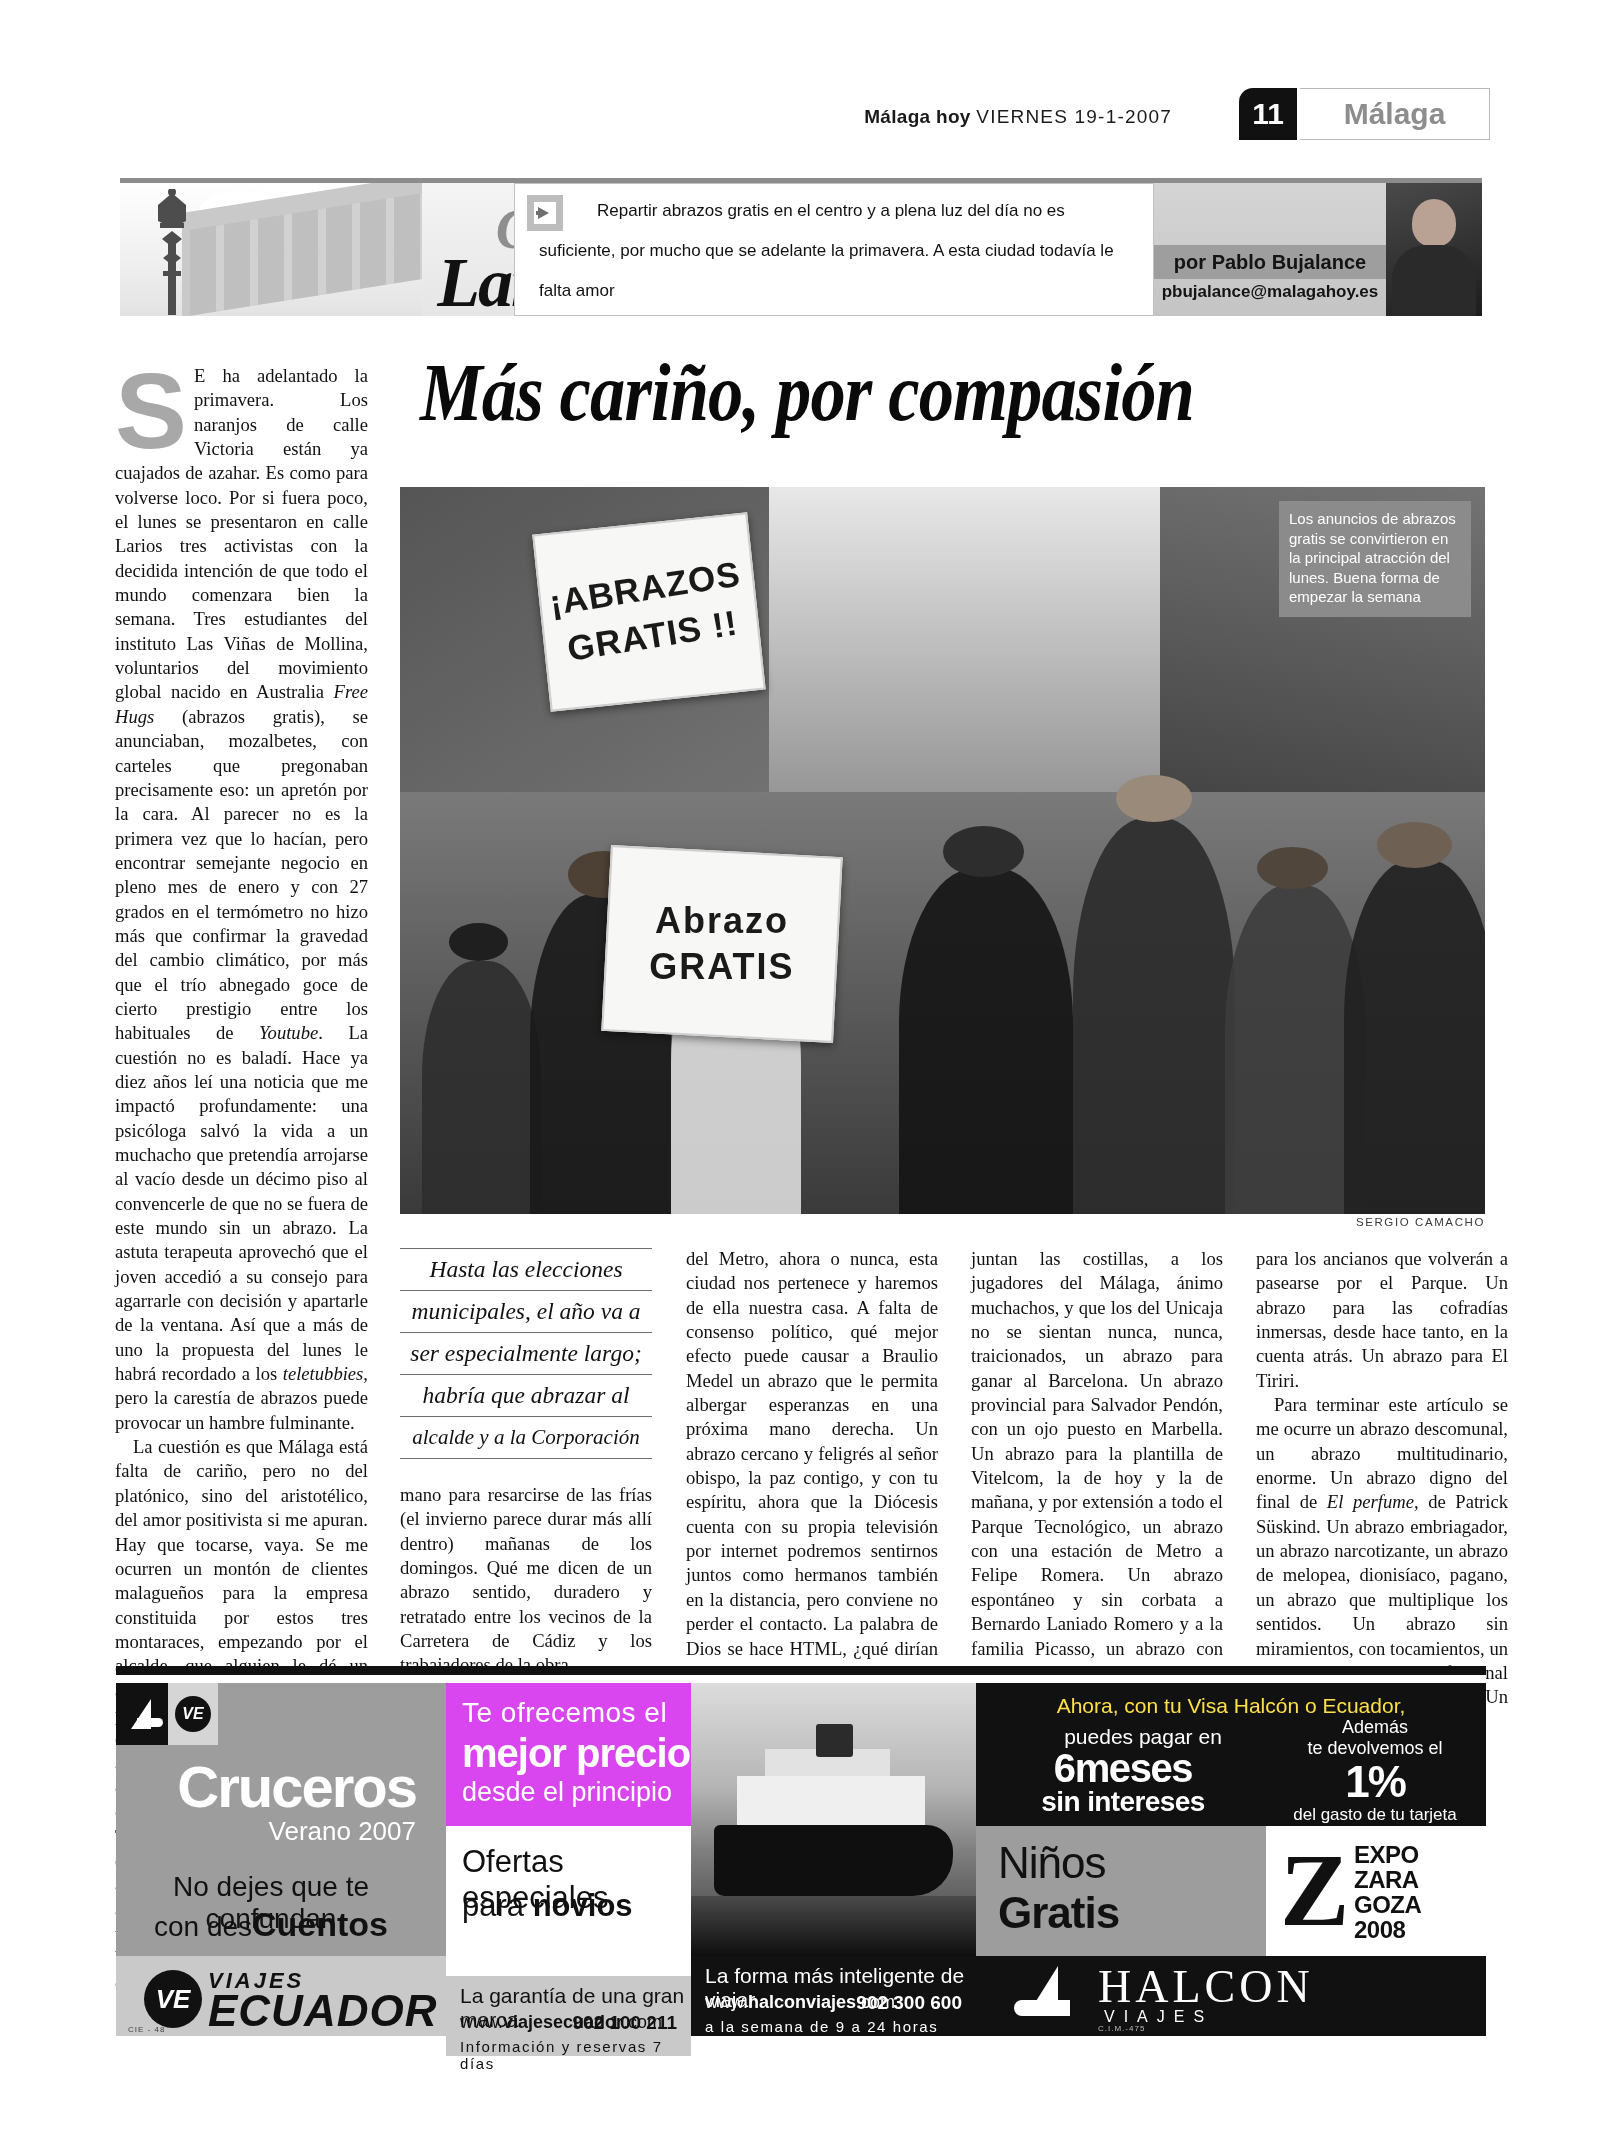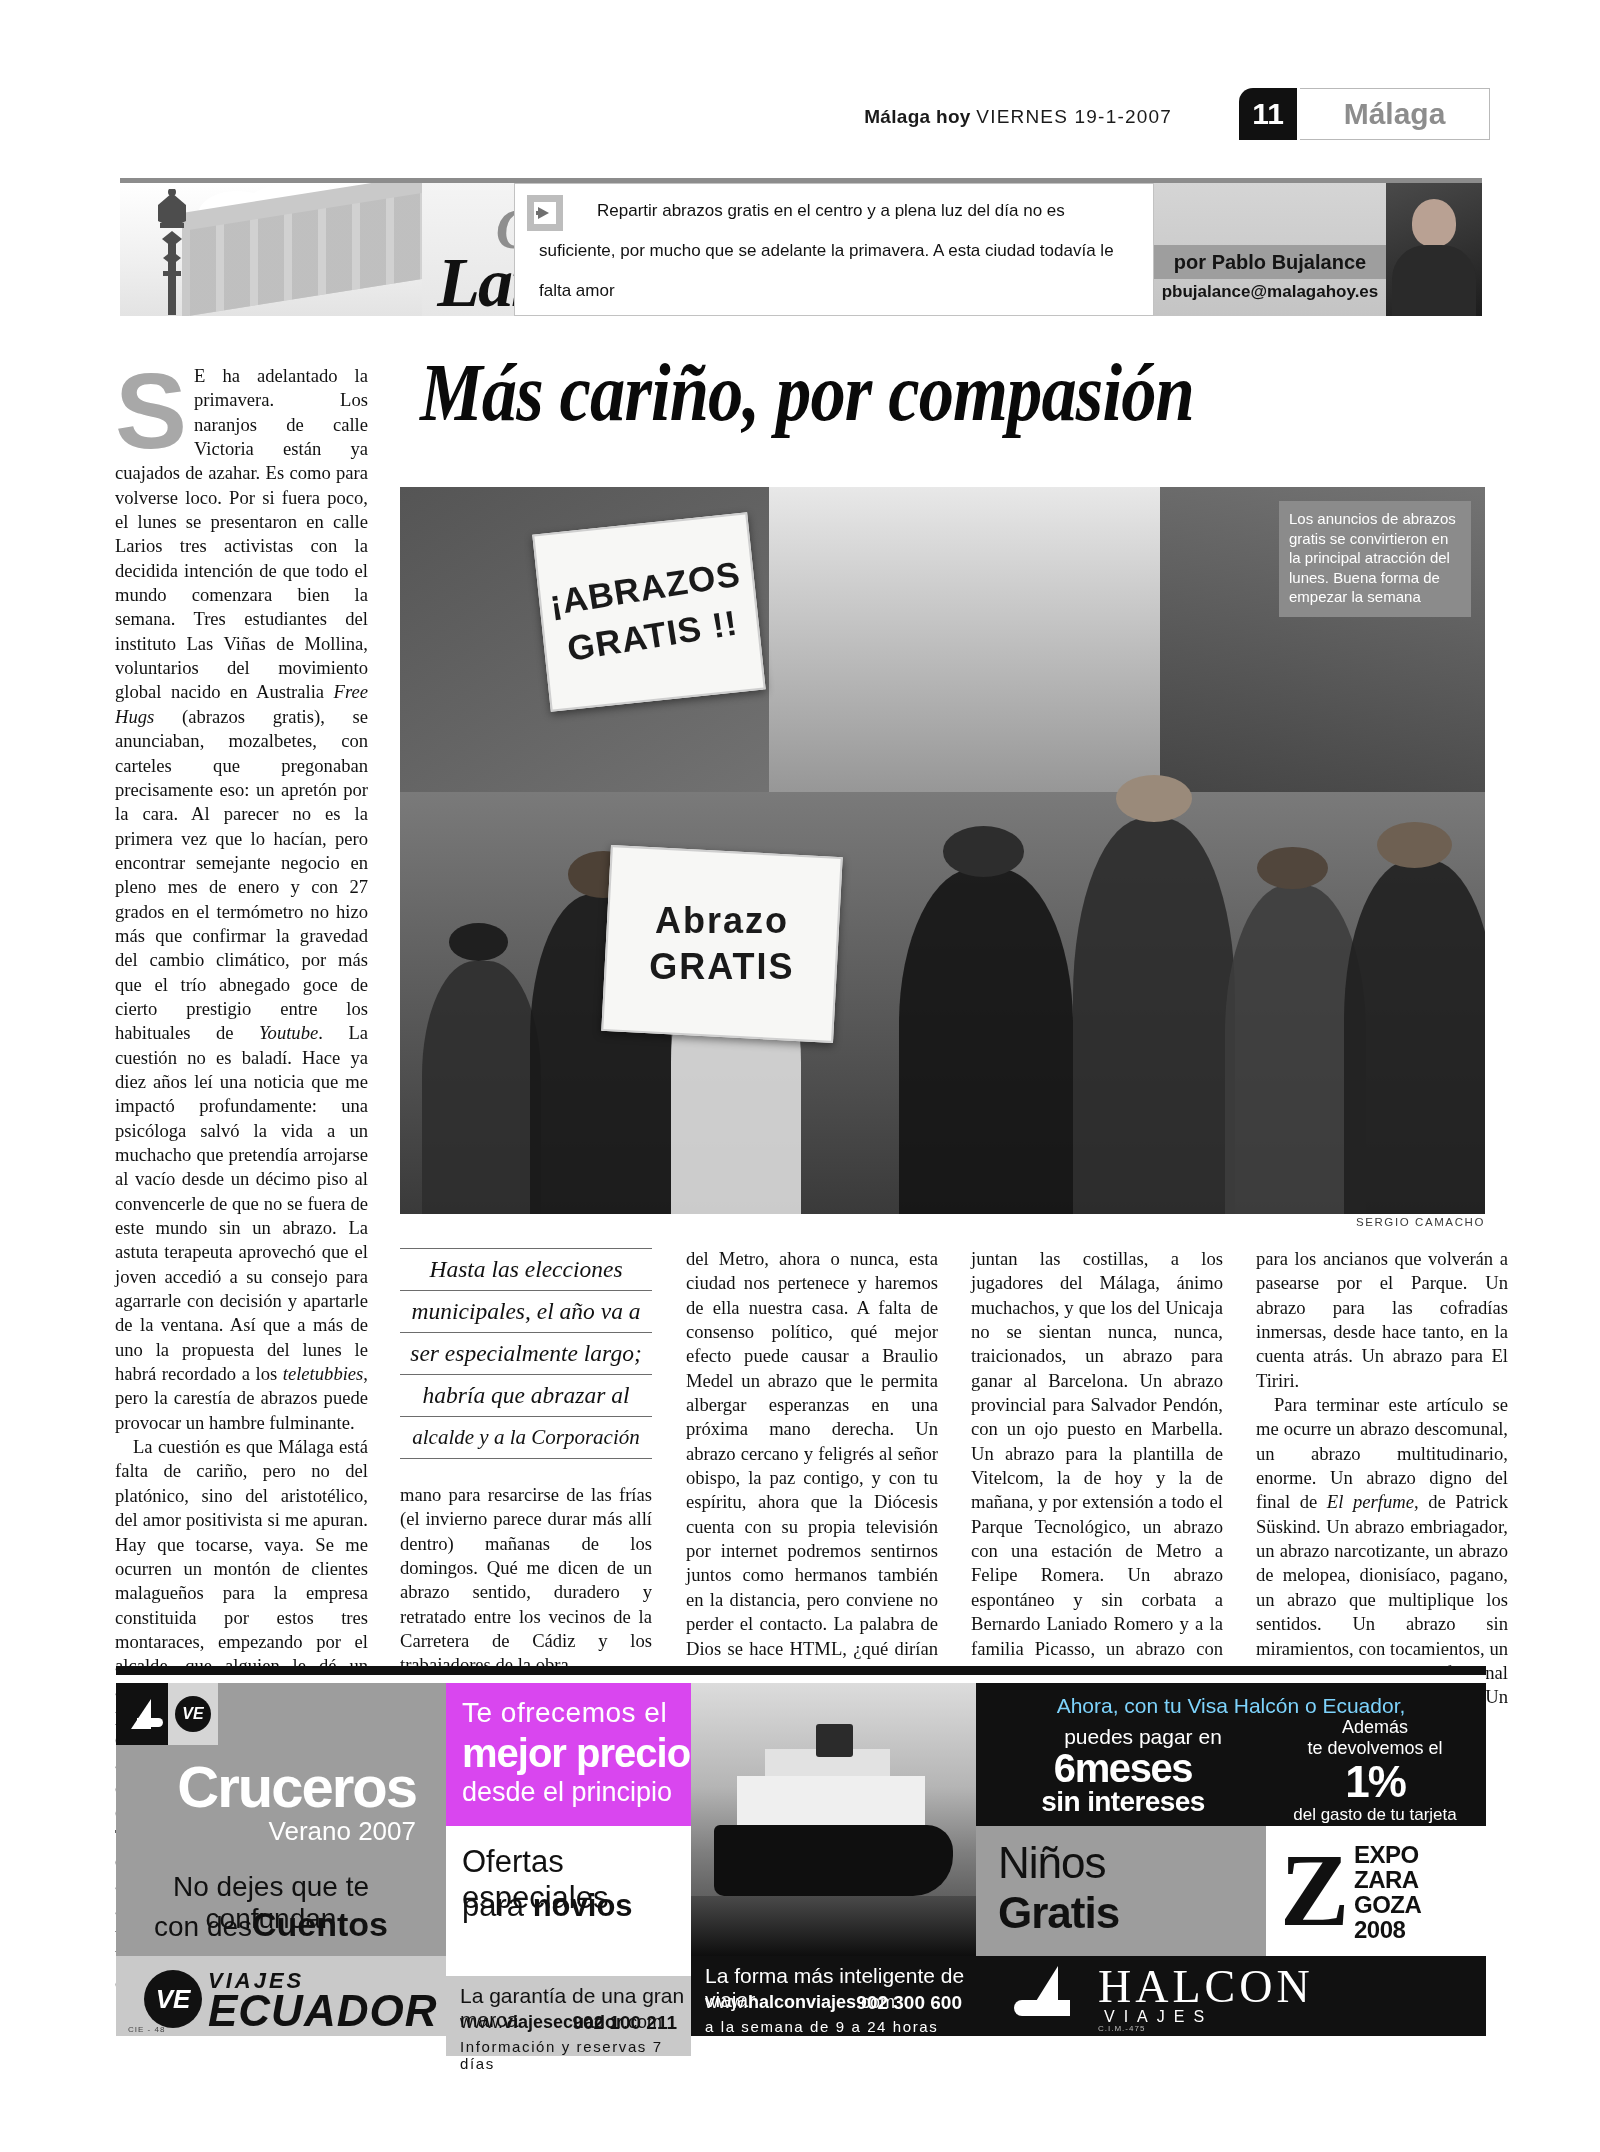--- a/index.html
+++ b/index.html
@@ -178,21 +178,21 @@
     background:linear-gradient(180deg,#dcdcdc 0%,#b5b5b5 38%,#7e7e7e 62%,#3a3a3a 100%);}
   .ship-hull{position:absolute;left:8%;top:52%;width:84%;height:26%;background:#0f0f0f;
     border-radius:6px 26px 40px 10px;}
   .ship-deck{position:absolute;left:16%;top:34%;width:66%;height:20%;background:#efefef;}
   .ship-deck2{position:absolute;left:26%;top:24%;width:44%;height:12%;background:#e2e2e2;}
   .ship-fun{position:absolute;left:44%;top:15%;width:13%;height:12%;background:#2b2b2b;border-radius:3px;}
   .ship-wake{position:absolute;left:0;top:78%;width:100%;height:22%;
     background:linear-gradient(180deg,#4a4a4a,#0e0e0e);}
   .c-halcontxt{left:575px;top:273px;width:285px;height:80px;background:#111;}
   .c-ahora{left:860px;top:0;width:510px;height:143px;background:#111;}
-  .ahora-top{position:absolute;left:0;top:11px;width:510px;text-align:center;color:#7dd3fc;
+  .ahora-top{position:absolute;left:0;top:11px;width:510px;text-align:center;color:#fde047;
     font-family:"Liberation Sans",sans-serif;font-size:21px;}
   .ahora-l{position:absolute;left:22px;top:42px;width:250px;color:#fff;}
   .ahora-l .s1{font-family:"Liberation Sans",sans-serif;font-size:21px;text-align:center;
     padding-left:40px;}
   .ahora-l .s2{font-family:"Liberation Sans",sans-serif;font-weight:bold;font-size:40px;
     letter-spacing:-1.4px;line-height:38px;text-align:center;}
   .ahora-l .s3{font-family:"Liberation Sans",sans-serif;font-weight:bold;font-size:28px;
     letter-spacing:-.6px;line-height:30px;text-align:center;}
   .ahora-r{position:absolute;left:300px;top:34px;width:198px;color:#fff;text-align:center;}
   .ahora-r .s1{font-family:"Liberation Sans",sans-serif;font-size:18px;line-height:21px;}

